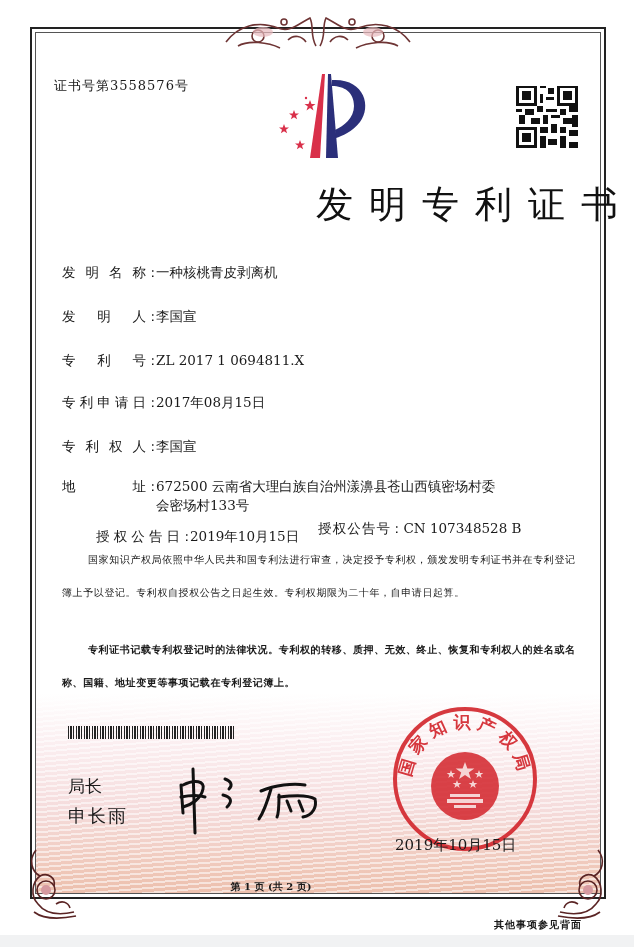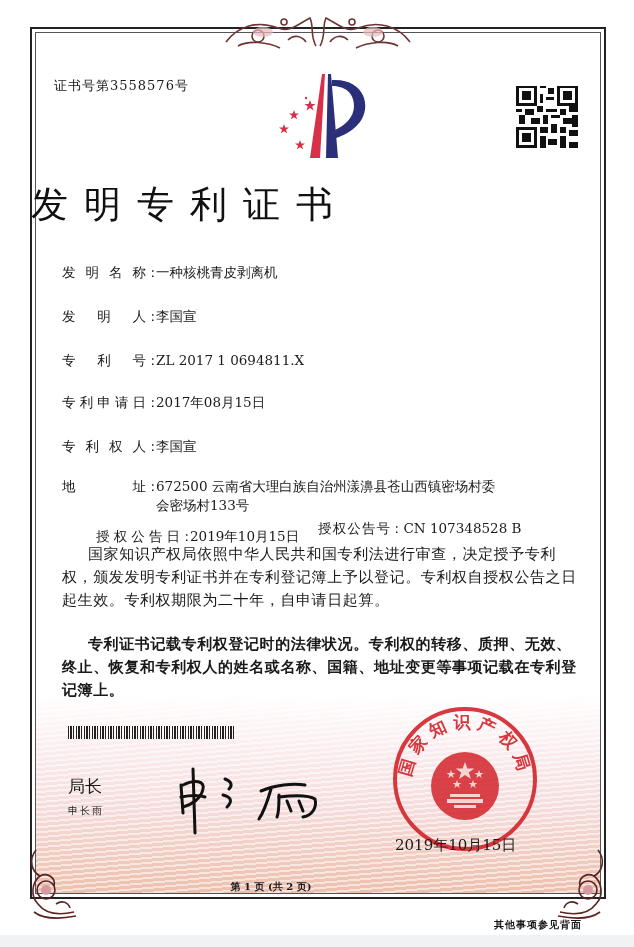--- a/index.html
+++ b/index.html
@@ -20,46 +20,46 @@
 
     .orn-top { position: absolute; left: 218px; top: 6px; width: 200px; height: 48px; }
     .orn-corner { position: absolute; width: 52px; height: 78px; }
     .orn-bl { left: 26px; top: 846px; }
     .orn-br { left: 556px; top: 846px; transform: scaleX(-1); }
 
     .cert-number { position: absolute; left: 54px; top: 77px; font-size: 13px; letter-spacing: 1px; }
     .logo { position: absolute; left: 268px; top: 66px; width: 110px; height: 100px; }
     .qr { position: absolute; left: 516px; top: 84px; width: 62px; height: 65px; }
 
-    .title { position: absolute; left: 0; width: 634px; top: 180px; text-align: left; font-size: 37px; letter-spacing: 16px; font-family: "DejaVu Sans", "Liberation Sans", sans-serif; font-weight: normal; color: #111; padding-left: 31px; }
+    .title { position: absolute; left: 0; width: 634px; top: 180px; text-align: right; font-size: 37px; letter-spacing: 16px; font-family: "DejaVu Sans", "Liberation Sans", sans-serif; font-weight: normal; color: #111; padding-left: 31px; }
 
     .field { position: absolute; left: 62px; font-size: 13.5px; white-space: nowrap; }
     .field .lbl { display: inline-block; width: 84px; text-align-last: justify; }
     .field .colon { display: inline-block; width: 10px; }
     .field .val { display: inline-block; }
     .f-name { top: 264px; }
     .f-inventor { top: 308px; }
     .f-number { top: 352px; }
     .f-appdate { top: 394px; }
     .f-holder { top: 438px; }
     .f-address { top: 478px; }
     .f-address2 { position: absolute; left: 156px; top: 497px; font-size: 13.5px; }
     .f-pubdate { top: 528px; margin-left: 34px; }
     .f-pubno { position: absolute; left: 318px; top: 520px; font-size: 13.5px; white-space: nowrap; }
     .f-pubno .lbl { display: inline-block; width: 72px; text-align-last: justify; }
 
-    .body-text { position: absolute; left: 62px; width: 520px; font-size: 15px; line-height: 23px; text-indent: 26px; font-family: "DejaVu Serif", serif; letter-spacing: 0.6px; }
+    .body-text { position: absolute; left: 62px; width: 520px; font-size: 10px; line-height: 33px; text-indent: 26px; font-family: "DejaVu Serif", serif; letter-spacing: 0.6px; }
     .p1 { top: 543px; }
     .p2 { top: 633px; font-weight: bold; }
 
     .barcode { position: absolute; left: 68px; top: 726px; width: 166px; height: 13px;
       background: repeating-linear-gradient(90deg, #222 0px, #222 1px, transparent 1px, transparent 2px, #222 2px, #222 4px, transparent 4px, transparent 5px, #222 5px, #222 6px, transparent 6px, transparent 8px); }
 
     .director-title { position: absolute; left: 68px; top: 775px; font-size: 17px; font-family: "DejaVu Sans", sans-serif; }
-    .director-name { position: absolute; left: 68px; top: 804px; font-size: 10px; font-family: "DejaVu Sans", sans-serif; letter-spacing: 2px; }
+    .director-name { position: absolute; left: 68px; top: 804px; font-size: 18px; font-family: "DejaVu Sans", sans-serif; letter-spacing: 2px; }
     .signature { position: absolute; left: 175px; top: 765px; width: 150px; height: 70px; }
 
     .stamp { position: absolute; left: 390px; top: 704px; width: 150px; height: 150px; }
     .stamp-date { position: absolute; left: 395px; top: 836px; font-size: 15px; color: #1a1a1a; font-family: "DejaVu Serif", serif; letter-spacing: 0px; }
 
     .page-indicator { position: absolute; left: 0; width: 542px; top: 880px; text-align: center; font-size: 10px; font-weight: bold; }
     .footer-note { position: absolute; left: 0; width: 582px; top: 918px; text-align: right; font-size: 10px; font-weight: bold; letter-spacing: 1px; }
   </style>
 </head>
 <body>

